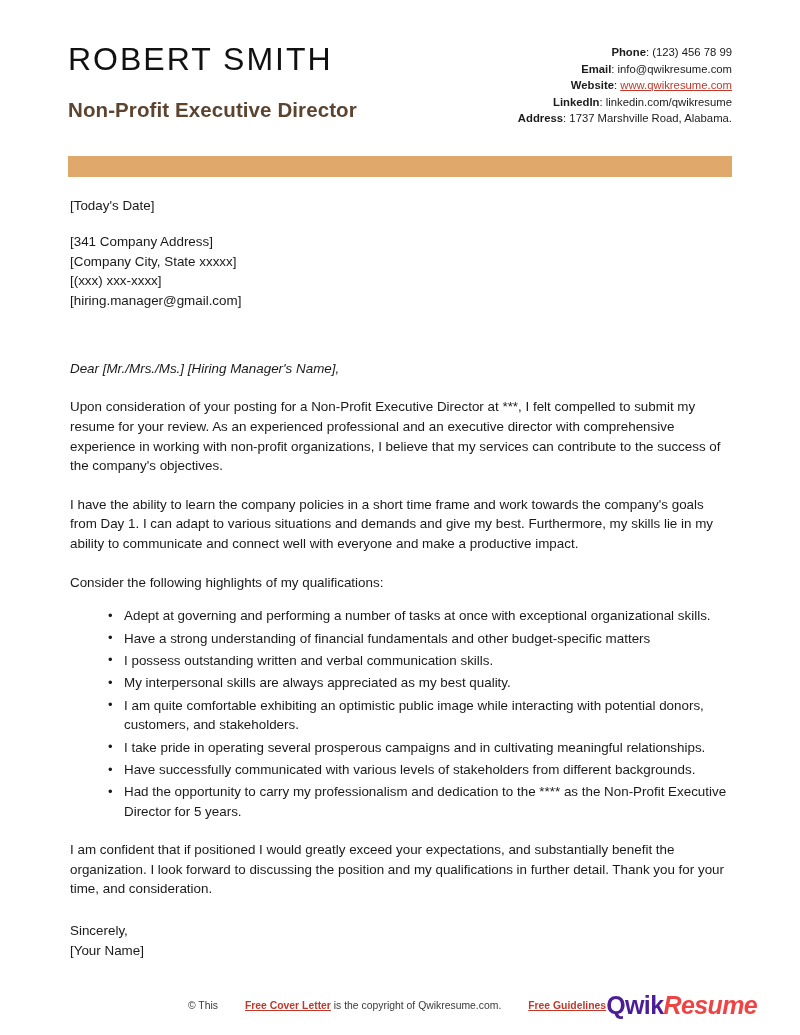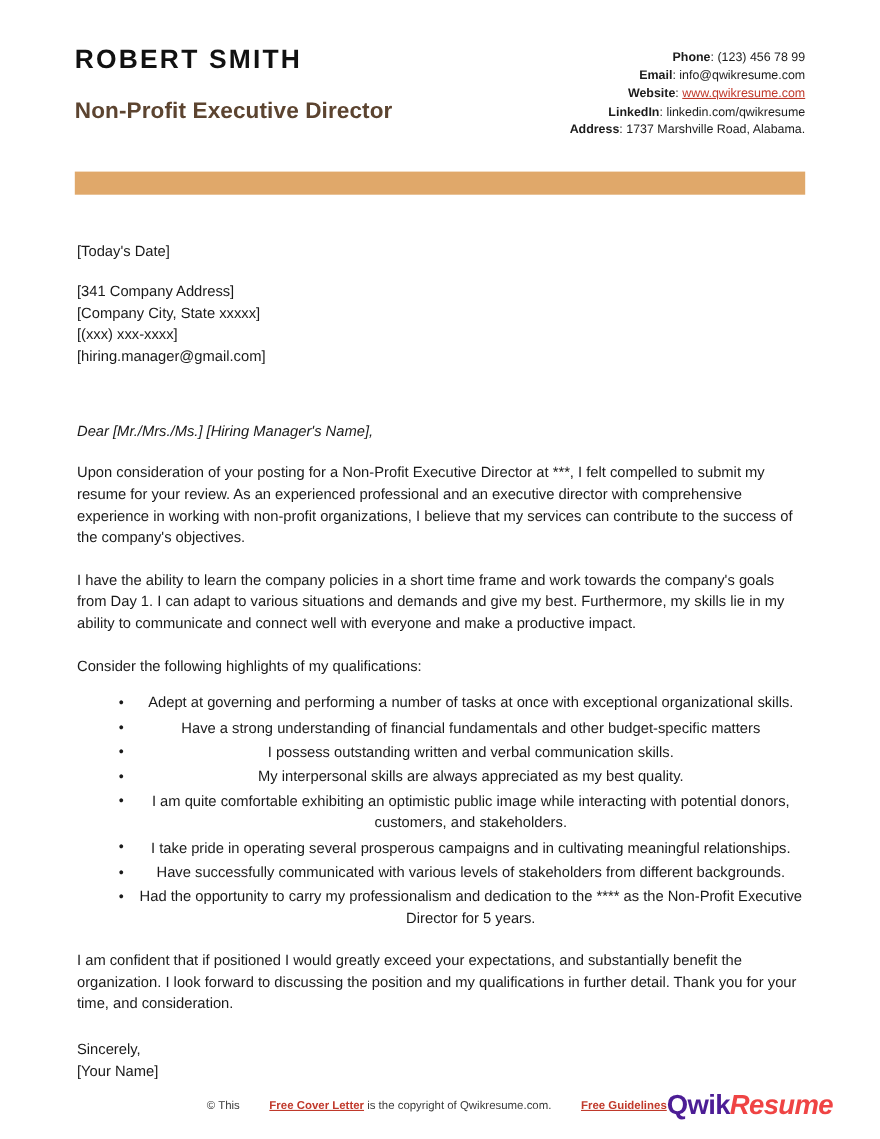--- a/index.html
+++ b/index.html
@@ -29,22 +29,22 @@
     display: flex;
     justify-content: space-between;
     align-items: flex-start;
     padding: 38px 68px 0 68px;
     box-sizing: border-box;
   }
   .identity {
     padding-top: 4px;
   }
   .cand-name {
-    font-size: 24px;
-    font-weight: bold;
+    font-size: 32px;
+    font-weight: normal;
     letter-spacing: 2.0px;
     color: #111111;
     line-height: 1.12;
     white-space: nowrap;
   }
   .cand-title {
     font-size: 20.5px;
     font-weight: bold;
     color: #5C4430;
     margin-top: 20px;
@@ -78,21 +78,21 @@
 
   
   .body-wrap {
     padding: 0 68px 0 70px;
     box-sizing: border-box;
     font-size: 13.4px;
     line-height: 19.4px;
     color: #1a1a1a;
   }
   .meta-date {
-    margin-top: 42px;
+    margin-top: 19px;
   }
   .meta-address {
     margin-top: 17px;
   }
   .meta-address div,
   .meta-date div {
     line-height: 19.4px;
   }
 
   .salutation {
@@ -105,21 +105,20 @@
     text-align: left;
   }
   .lead-in {
     margin-top: 20px;
   }
 
   ul.quals {
     margin: 14px 0 0 0;
     padding: 0 0 0 38px;
     list-style: none;
-    text-align: center;
   }
   ul.quals li {
     position: relative;
     margin: 0 0 3px 0;
     padding-left: 16px;
     line-height: 19.4px;
   }
   ul.quals li::before {
     content: "\2022";
     position: absolute;

